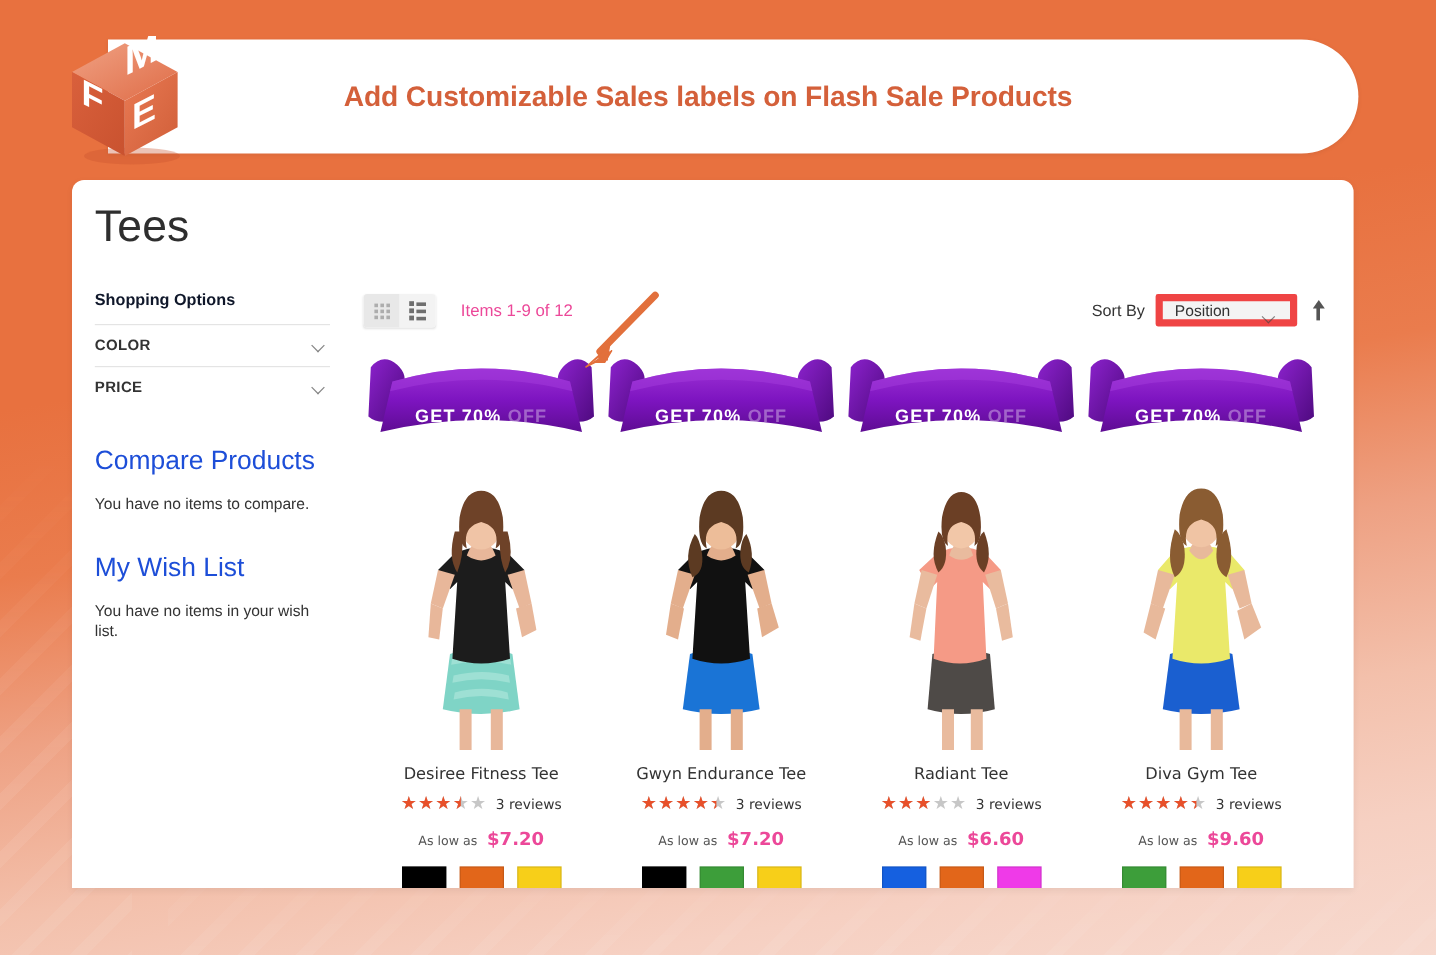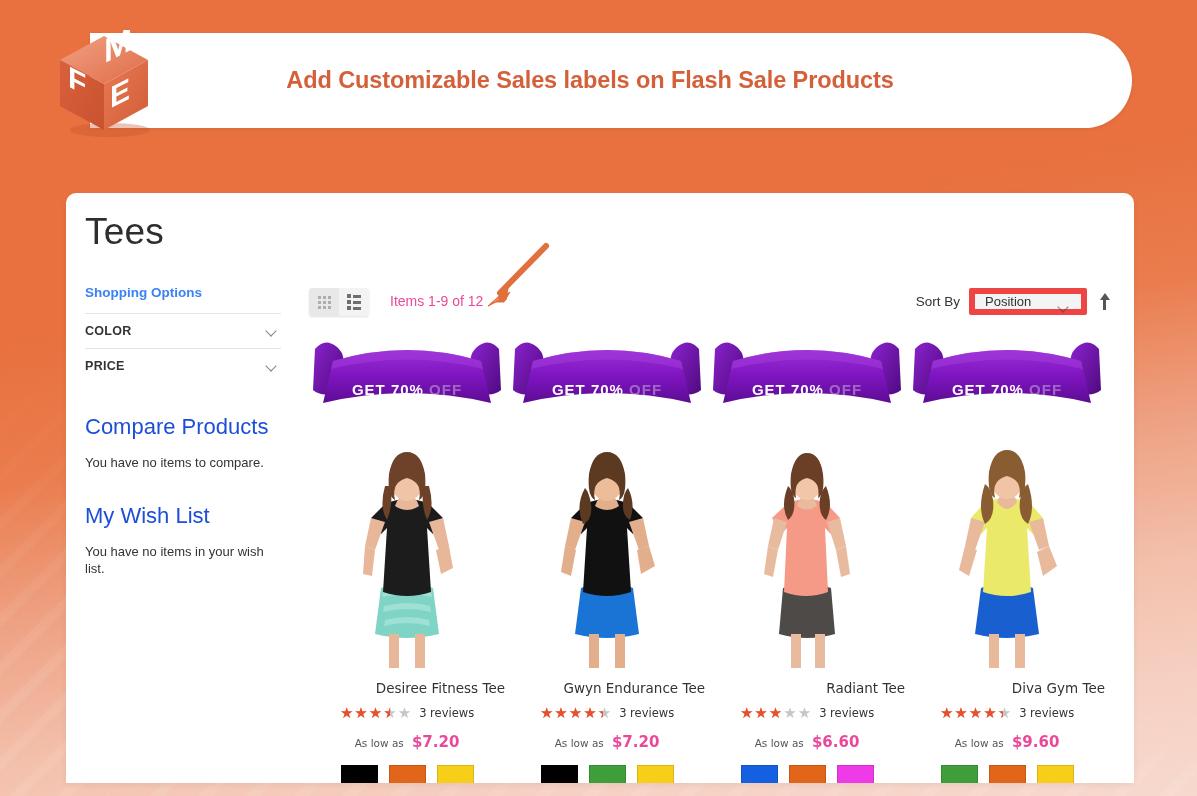--- a/index.html
+++ b/index.html
@@ -44,35 +44,34 @@
     display:flex;align-items:center;justify-content:center;
     color:#d4603a;font-size:23.5px;font-weight:bold;letter-spacing:-.1px;
     white-space:nowrap;
   }
   .logo{
     position:absolute;left:52px;top:30px;width:110px;height:112px;
   }
 
   
   .panel{
-    position:absolute;left:66px;top:150px;width:1068px;height:590px;
+    position:absolute;left:60px;top:150px;width:1068px;height:590px;
     background:#fff;border-radius:10px 10px 0 0;
     box-shadow:0 2px 6px rgba(0,0,0,.06);
     overflow:hidden;
-    margin-top:43px;
   }
   .page-title{
     position:absolute;left:19px;top:18px;
     font-size:37px;color:#2e2e2e;font-weight:300;letter-spacing:.2px;
   }
 
   
   .sidebar{position:absolute;left:19px;top:92px;width:196px;}
   .side-head{
-    font-size:13.5px;font-weight:bold;color:#3b82f6;padding-bottom:13px;
+    font-size:13.5px;font-weight:bold;color:#0f172a;padding-bottom:13px;
   }
   .filter-row{
     border-top:1px solid #e4e4e4;
     height:34px;display:flex;align-items:center;justify-content:space-between;
     font-size:12.5px;font-weight:bold;color:#333;letter-spacing:.3px;
     cursor:pointer;
   }
   .filter-row:last-of-type{border-bottom:1px solid #e4e4e4;}
   .chevron{
     width:13px;height:8px;position:relative;margin-right:2px;opacity:.65;
@@ -144,21 +143,21 @@
 
   
   .products{
     position:absolute;left:243px;top:245px;width:805px;height:345px;
   }
   .card{position:absolute;top:0;width:196px;}
   .photo{
     width:196px;height:230px;position:relative;overflow:hidden;background:#fff;
   }
   .pname{
-    text-align:right;font-size:13.5px;color:#333;margin-top:12px;
+    text-align:center;font-size:13.5px;color:#333;margin-top:12px;
     font-family:"DejaVu Sans", sans-serif;
   }
   .rating{
     display:flex;align-items:center;justify-content:center;gap:7px;margin-top:9px;
   }
   .stars{position:relative;font-size:15px;line-height:1;letter-spacing:1px;white-space:nowrap;}
   .stars .bg{color:#c7c7c7;}
   .stars .fg{
     position:absolute;left:0;top:0;color:#e8502a;overflow:hidden;white-space:nowrap;
   }

